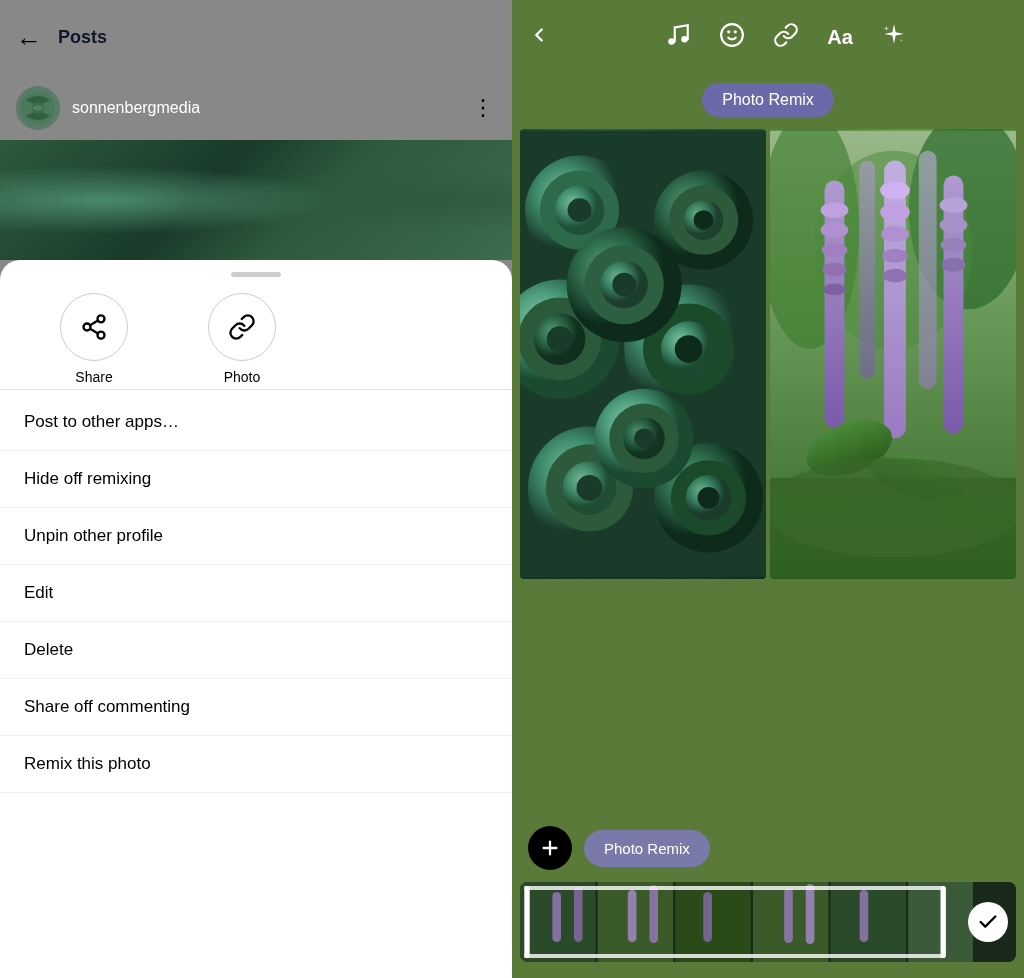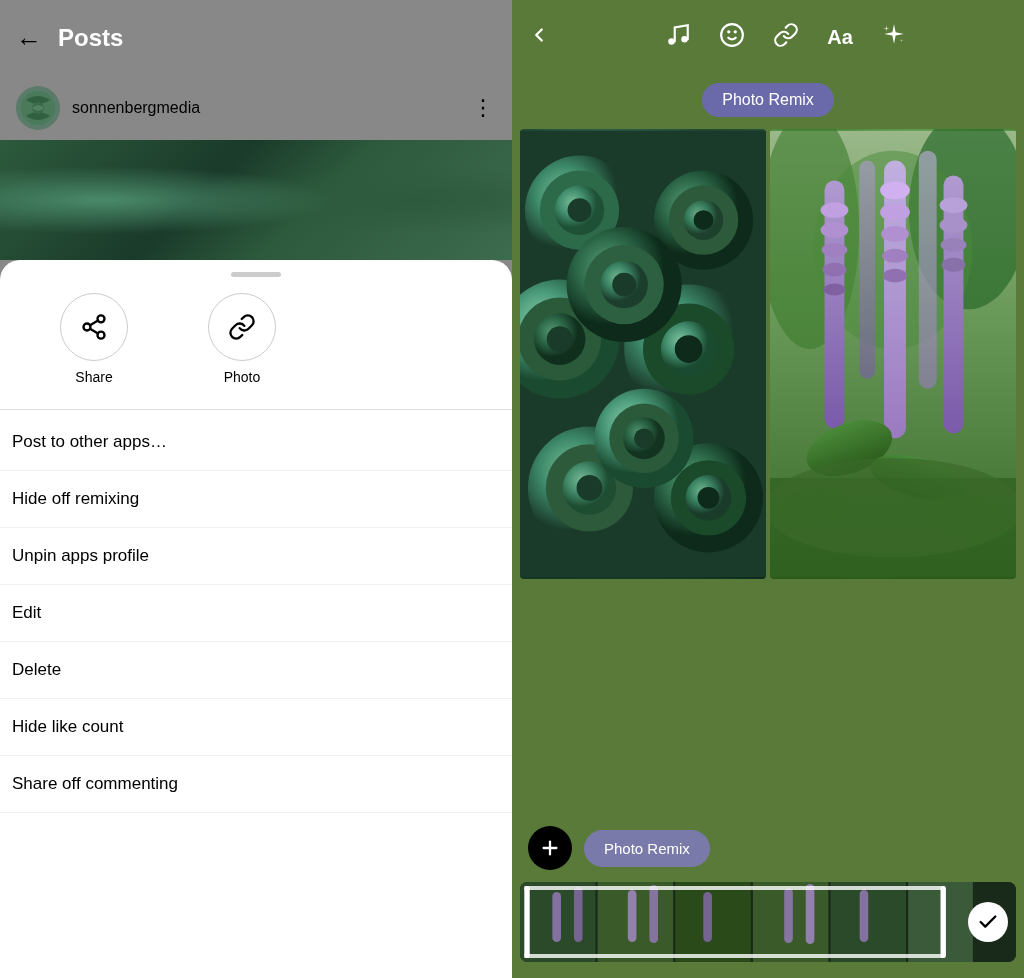--- a/index.html
+++ b/index.html
@@ -33,23 +33,23 @@
     .back-btn {
       font-size: 26px;
       color: #000;
       cursor: pointer;
       background: none;
       border: none;
       font-weight: 300;
     }
 
     .top-title {
-      font-size: 24px;
+      font-size: 18px;
       font-weight: 700;
-      color: #ffffff;
+      color: #0f172a;
       flex: 1;
     }
 
     .profile-row {
       background: #888;
       height: 65px;
       display: flex;
       align-items: center;
       padding: 0 16px;
     }
@@ -68,21 +68,21 @@
 
     .avatar svg {
       width: 36px;
       height: 36px;
     }
 
     .username {
       flex: 1;
       font-size: 16px;
       font-weight: 500;
-      color: #000000;
+      color: #ffffff;
     }
 
     .more-btn {
       font-size: 22px;
       color: #000;
       cursor: pointer;
       background: none;
       border: none;
       letter-spacing: 2px;
     }
@@ -122,21 +122,21 @@
     .handle-bar {
       width: 50px;
       height: 5px;
       background: #ccc;
       border-radius: 3px;
     }
 
     
     .action-icons-row {
       display: flex;
-      padding: 8px 60px 24px;
+      padding: 8px 60px 4px;
       gap: 80px;
       border-bottom: 1px solid #e0e0e0;
       margin-bottom: 4px;
     }
 
     .action-icon-item {
       display: flex;
       flex-direction: column;
       align-items: center;
       gap: 8px;
@@ -160,21 +160,21 @@
     }
 
     
     .menu-list {
       display: flex;
       flex-direction: column;
       overflow-y: auto;
     }
 
     .menu-item {
-      padding: 18px 12px;
+      padding: 18px 24px;
       font-size: 17px;
       color: #000;
       cursor: pointer;
       border-bottom: 1px solid #f0f0f0;
     }
 
     
     .right-panel {
       width: 512px;
       height: 978px;
@@ -409,25 +409,25 @@
             <path d="M14 11a5 5 0 0 0-7.54-.54l-3 3a5 5 0 0 0 7.07 7.07l1.71-1.71"></path>
           </svg>
         </div>
         <span class="icon-label">Photo</span>
       </div>
     </div>
 
     <div class="menu-list">
       <div class="menu-item">Post to other apps…</div>
       <div class="menu-item">Hide off remixing</div>
-      <div class="menu-item">Unpin apps profile</div>
+      <div class="menu-item">Unpin other profile</div>
       <div class="menu-item">Edit</div>
       <div class="menu-item">Delete</div>
-      <div class="menu-item">Hide like count</div>
       <div class="menu-item">Share off commenting</div>
+      <div class="menu-item">Remix this photo</div>
     </div>
   </div>
 </div>
 
 <div class="right-panel">
 
   <div class="right-topbar">
     <button class="right-back-btn">
       <svg width="22" height="22" viewBox="0 0 24 24" fill="none" stroke="#fff" stroke-width="2.5" stroke-linecap="round" stroke-linejoin="round">
         <polyline points="15 18 9 12 15 6"></polyline>

